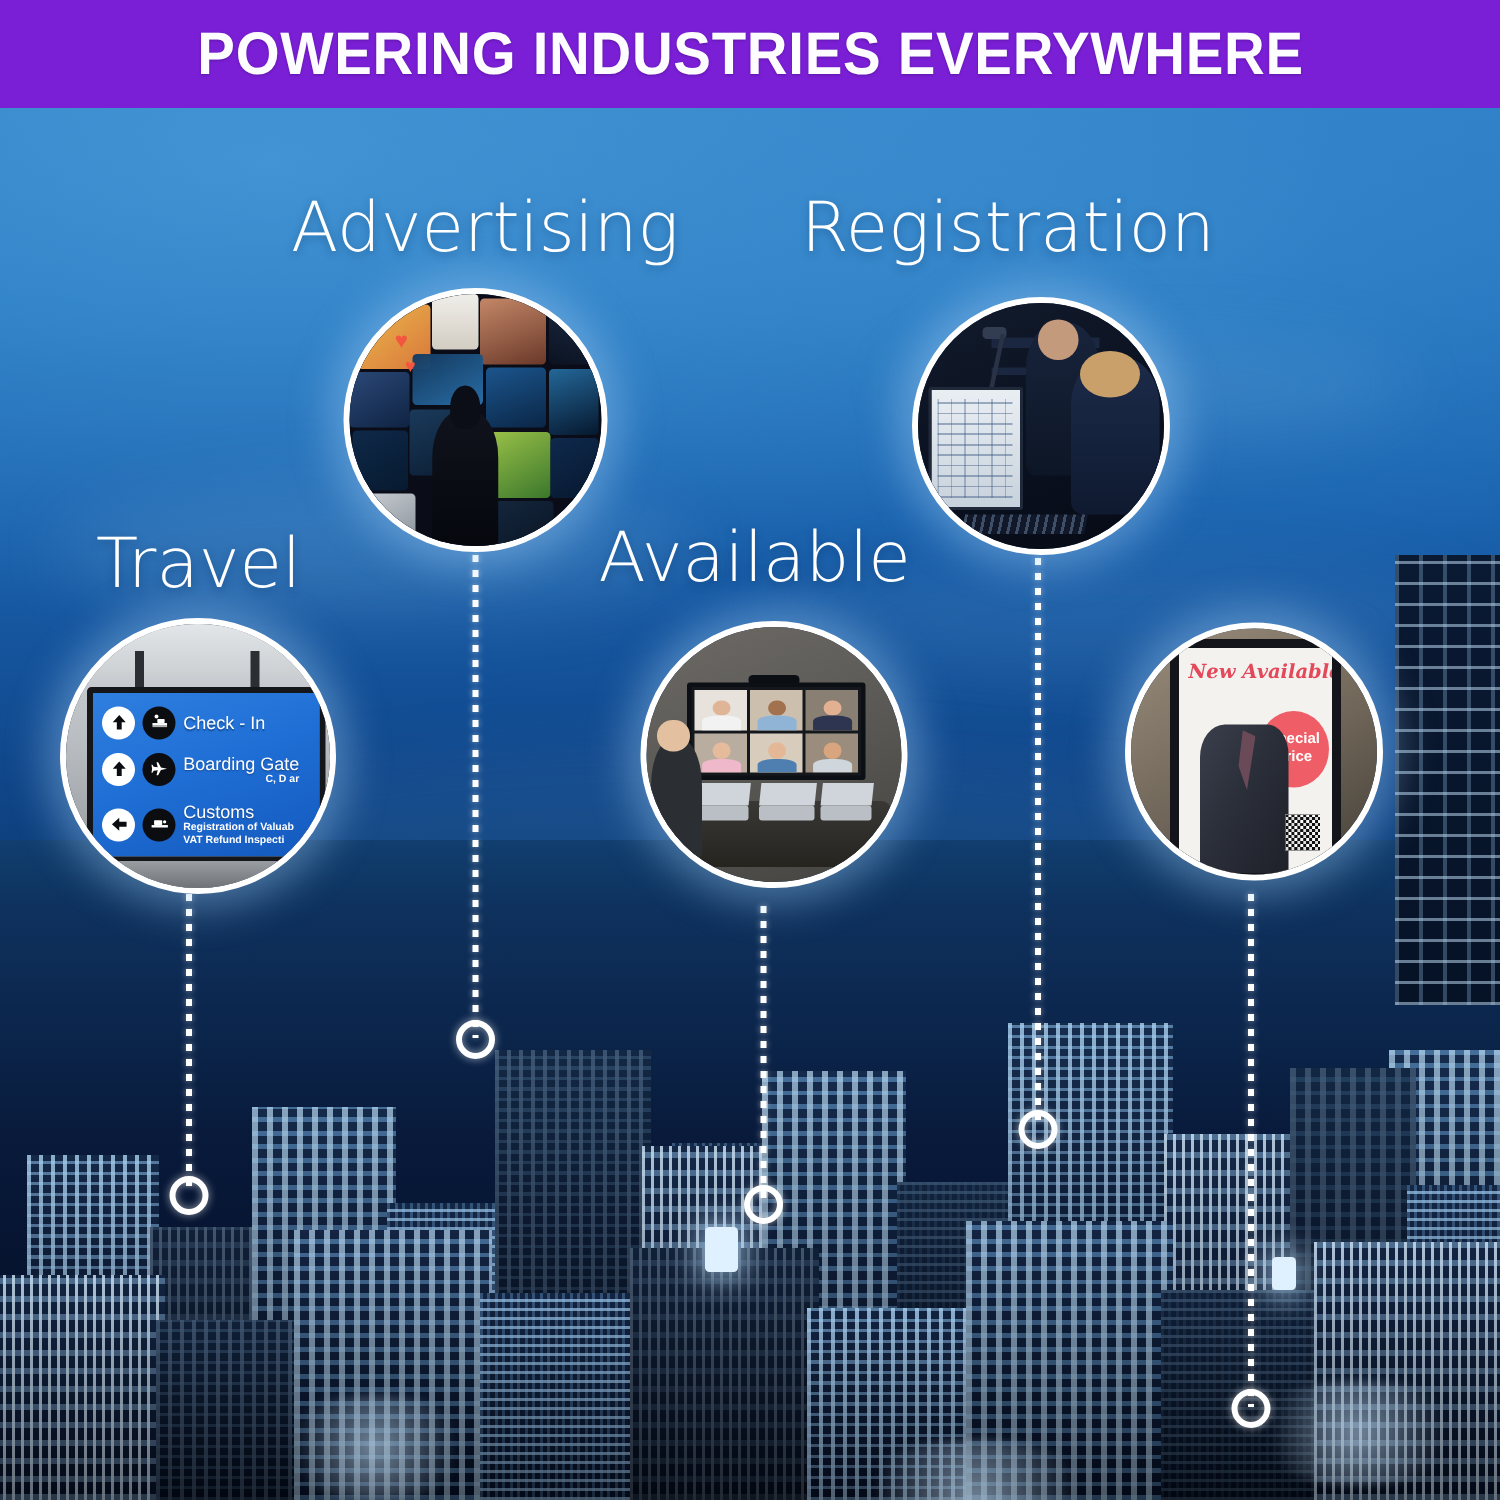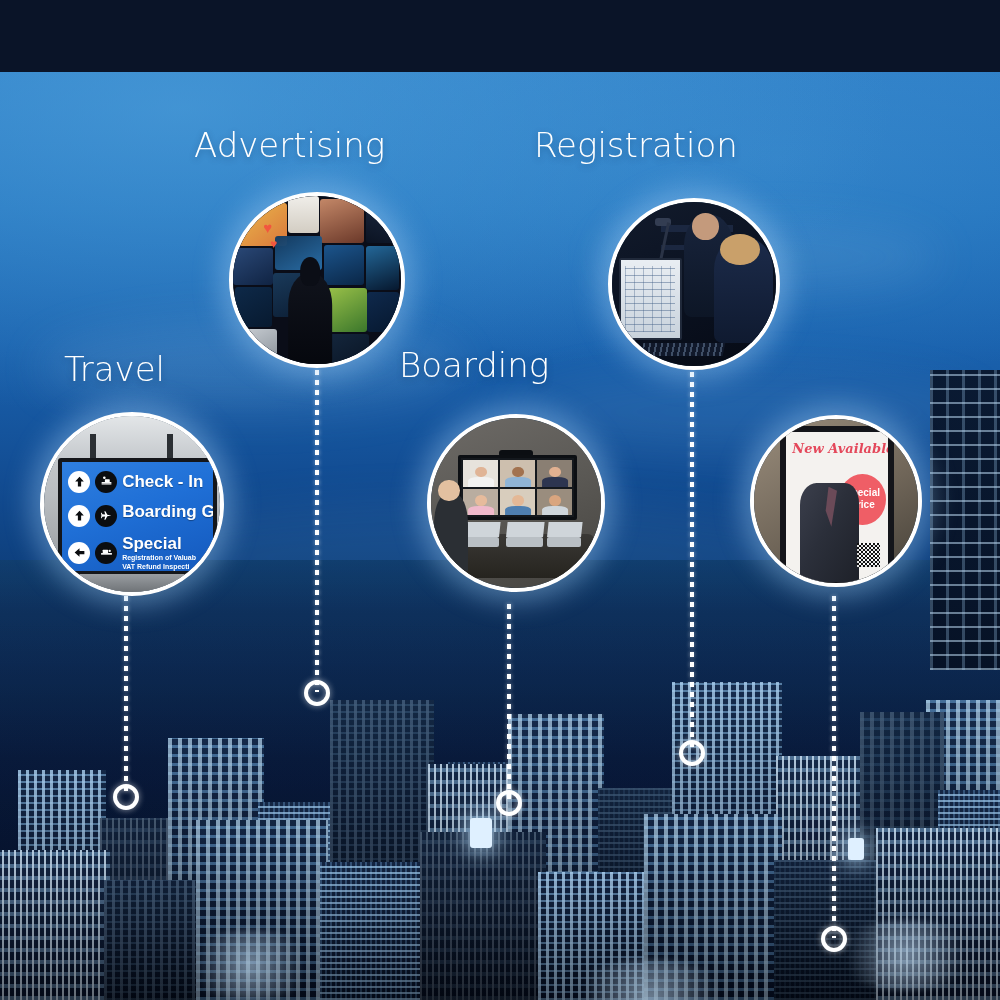--- a/index.html
+++ b/index.html
@@ -133,42 +133,42 @@
   .node{position:absolute;z-index:30;}
   .bubble{
     position:relative;border-radius:50%;overflow:hidden;
     border:4px solid #ffffff;
     box-shadow:0 0 26px 10px rgba(160,205,245,.40);
     background:#16324f;
   }
   .label{
     position:absolute;color:#ffffff;
     font-family:"DejaVu Sans","Liberation Sans",sans-serif;
-    font-weight:300;font-size:34px;line-height:1;
+    font-weight:300;font-size:46px;line-height:1;
     white-space:nowrap;z-index:40;
     text-shadow:0 2px 6px rgba(8,40,80,.35);
   }
 
   
   .travel-art{position:absolute;inset:0;background:linear-gradient(180deg,#cfd3d6 0%,#b9bdc1 45%,#8e9296 100%);}
   .ceil{position:absolute;left:0;top:0;width:100%;height:26%;background:linear-gradient(180deg,#e3e6e8,#c3c7cb);}
   .hanger{position:absolute;top:10%;width:6px;height:18%;background:#2b2f33;}
   .sign{
     position:absolute;left:8%;top:24%;width:86%;height:62%;
     background:linear-gradient(160deg,#2f7fe0 0%,#1f6fd6 45%,#1459bd 100%);
     border:4px solid #14161a;border-radius:3px;overflow:hidden;
   }
   .srow{position:absolute;left:4%;display:flex;align-items:center;gap:5px;}
   .arrow-c,.icon-c{
     width:22px;height:22px;border-radius:50%;flex:none;
     display:flex;align-items:center;justify-content:center;
   }
   .arrow-c{background:#ffffff;color:#0b0d10;font-size:15px;line-height:1;font-weight:bold;}
   .icon-c{background:#0b0d10;color:#ffffff;font-size:12px;line-height:1;}
-  .stext{color:#ffffff;font-weight:bold;font-size:17px;white-space:nowrap;text-shadow:0 1px 1px rgba(0,0,0,.35);}
+  .stext{color:#ffffff;font-weight:normal;font-size:12px;white-space:nowrap;text-shadow:0 1px 1px rgba(0,0,0,.35);}
   .ssub{color:#ffffff;font-weight:bold;font-size:7px;white-space:nowrap;line-height:1.25;}
   .floor{position:absolute;left:0;bottom:0;width:100%;height:10%;background:linear-gradient(180deg,#9a9ea2,#6f7377);}
 
   
   .ad-art{position:absolute;inset:0;background:#0a0d18;}
   .scr{position:absolute;border-radius:3px;opacity:.97;}
   .silhouette{
     position:absolute;left:46%;top:46%;width:26%;height:56%;
     background:linear-gradient(180deg,#10131c,#05070d);
     border-radius:46% 46% 12% 12% / 34% 34% 8% 8%;
@@ -252,20 +252,23 @@
       repeating-linear-gradient(90deg,#111 0 2px,#fff 2px 4px),
       repeating-linear-gradient(0deg,#111 0 2px,#fff 2px 4px);
     background-blend-mode:difference;background-color:#fff;
   }
 </style>
 </head>
 <body>
 
 <div class="stage">
 
+  <div class="banner">
+    <div class="banner-title">POWERING INDUSTRIES EVERYWHERE</div>
+  </div>
 
   <div class="sky">
     <div class="cloudwisp cw1"></div>
     <div class="cloudwisp cw2"></div>
     <div class="cloudwisp cw3"></div>
     <div class="cloudwisp cw4"></div>
     <div class="horizonglow"></div>
   </div>
 
   <div class="city">
@@ -477,21 +480,21 @@
                 </svg>
             </div>
             <div class="icon-c">
               <svg width="13" height="13" viewBox="0 0 24 24">
                   <rect x="2" y="13" width="20" height="3" fill="#fff"></rect>
                   <rect x="5" y="7" width="10" height="6" rx="1" fill="#fff"></rect>
                   <circle cx="18" cy="9" r="2" fill="#fff"></circle>
                 </svg>
             </div>
             <div>
-              <div class="stext">Special</div>
+              <div class="stext">Customs</div>
               <div class="ssub">Registration of Valuab</div>
               <div class="ssub">VAT Refund Inspecti</div>
             </div>
           </div>
 
         </div>
         <div class="floor"></div>
       </div>
     </div>
   </div>
@@ -516,21 +519,21 @@
         <div class="scr" style="left:55%;top:82%;width:26%;height:17%;background:linear-gradient(150deg,#15283f,#0a1626);"></div>
         <div class="heart" style="left:18%;top:14%;">♥</div>
         <div class="heart" style="left:22%;top:25%;font-size:12px;">♥</div>
         <div class="silhouette">
           <div class="head"></div>
         </div>
       </div>
     </div>
   </div>
 
-  <div class="label" style="left:399px;top:348px;">Boarding</div>
+  <div class="label" style="left:399px;top:348px;">Available</div>
   <div class="node" style="left:427px;top:414px;">
     <div class="bubble" style="width:170px;height:170px;">
       <div class="edu-art">
         <div class="cam"></div>
         <div class="tv">
           <div class="tile" style="background:#e7e3dc;">
             <div class="tile-head" style="background:#e0b496;"></div>
             <div class="tile-body" style="background:#f2f2f2;"></div>
           </div>
           <div class="tile" style="background:#cdbfae;">

